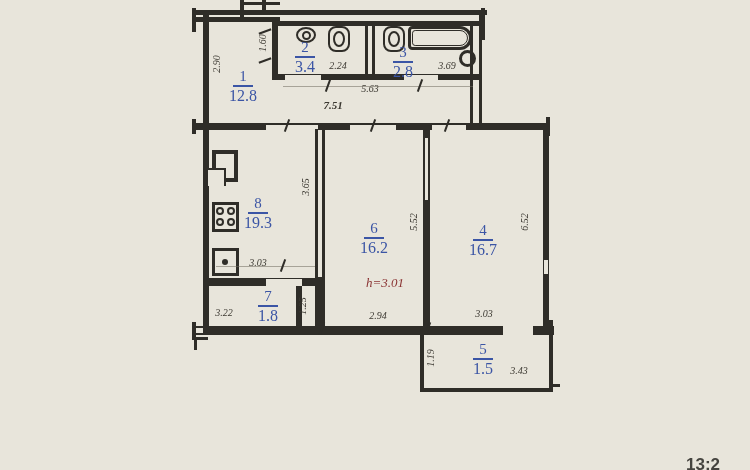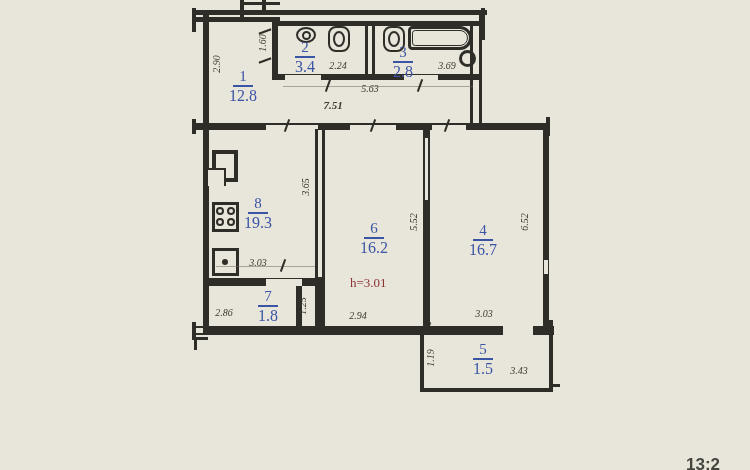--- a/index.html
+++ b/index.html
@@ -12,21 +12,21 @@
        font-size:10px;line-height:12px;color:#3b3831;white-space:nowrap;}
   .vdim{width:40px;transform:rotate(-90deg);transform-origin:center;}
   .big{font-size:11px;font-weight:bold;}
   .tick{position:absolute;width:2px;height:13px;background:#2f2d28;transform:rotate(20deg);}
   .vtick{transform:rotate(70deg);}
   .dimline{position:absolute;height:1px;background:#716d61;opacity:.55;}
   .room-label{position:absolute;width:48px;text-align:center;color:#3b55a5;}
   .room-label .num{display:block;font-size:15px;line-height:15px;}
   .room-label .bar{display:block;width:20px;height:2px;background:#3b55a5;margin:1px auto;}
   .room-label .area{display:block;font-size:16px;line-height:16px;}
-  .hnote{position:absolute;width:70px;font-size:13px;color:#8a3333;}
+  .hnote{position:absolute;width:70px;font-size:13px;color:#8a3333;font-style:italic;text-align:center;}
   .watermark{position:absolute;left:6px;top:366px;font-family:"Liberation Sans",sans-serif;
              font-weight:bold;font-size:46px;letter-spacing:-1px;color:#a5a298;}
   .clock{position:absolute;left:686px;top:455px;font-family:"Liberation Sans",sans-serif;
          font-weight:bold;font-size:17px;color:#45443f;}
   .ring{position:absolute;border:2px solid #2f2d28;border-radius:50%;box-sizing:border-box;}
   .dot{position:absolute;background:#2f2d28;border-radius:50%;}
 </style>
 </head>
 <body>
 
@@ -153,23 +153,23 @@
   <span class="hnote" style="left:350px;top:275px">h=3.01</span>
 
   <span class="dim vdim" style="left:197px;top:58px">2.90</span>
   <span class="dim vdim" style="left:243px;top:37px">1.60</span>
   <span class="dim" style="left:316px;top:60px">2.24</span>
   <span class="dim" style="left:425px;top:60px">3.69</span>
   <span class="dim" style="left:348px;top:83px">5.63</span>
   <span class="dim big" style="left:311px;top:99px">7.51</span>
   <span class="dim vdim" style="left:286px;top:181px">3.65</span>
   <span class="dim" style="left:236px;top:257px">3.03</span>
-  <span class="dim" style="left:202px;top:307px">2.86</span>
+  <span class="dim" style="left:202px;top:307px">3.22</span>
   <span class="dim vdim" style="left:283px;top:300px">1.25</span>
-  <span class="dim" style="left:336px;top:310px">2.94</span>
+  <span class="dim" style="left:356px;top:310px">2.94</span>
   <span class="dim vdim" style="left:394px;top:216px">5.52</span>
   <span class="dim" style="left:462px;top:308px">3.03</span>
   <span class="dim vdim" style="left:505px;top:216px">6.52</span>
   <span class="dim vdim" style="left:411px;top:352px">1.19</span>
   <span class="dim" style="left:497px;top:365px">3.43</span>
 
   <i class="dimline" style="left:283px;top:86px;width:190px"></i>
   <i class="dimline" style="left:216px;top:266px;width:99px"></i>
   <i class="tick" style="left:327px;top:79px"></i>
   <i class="tick" style="left:419px;top:79px"></i>

